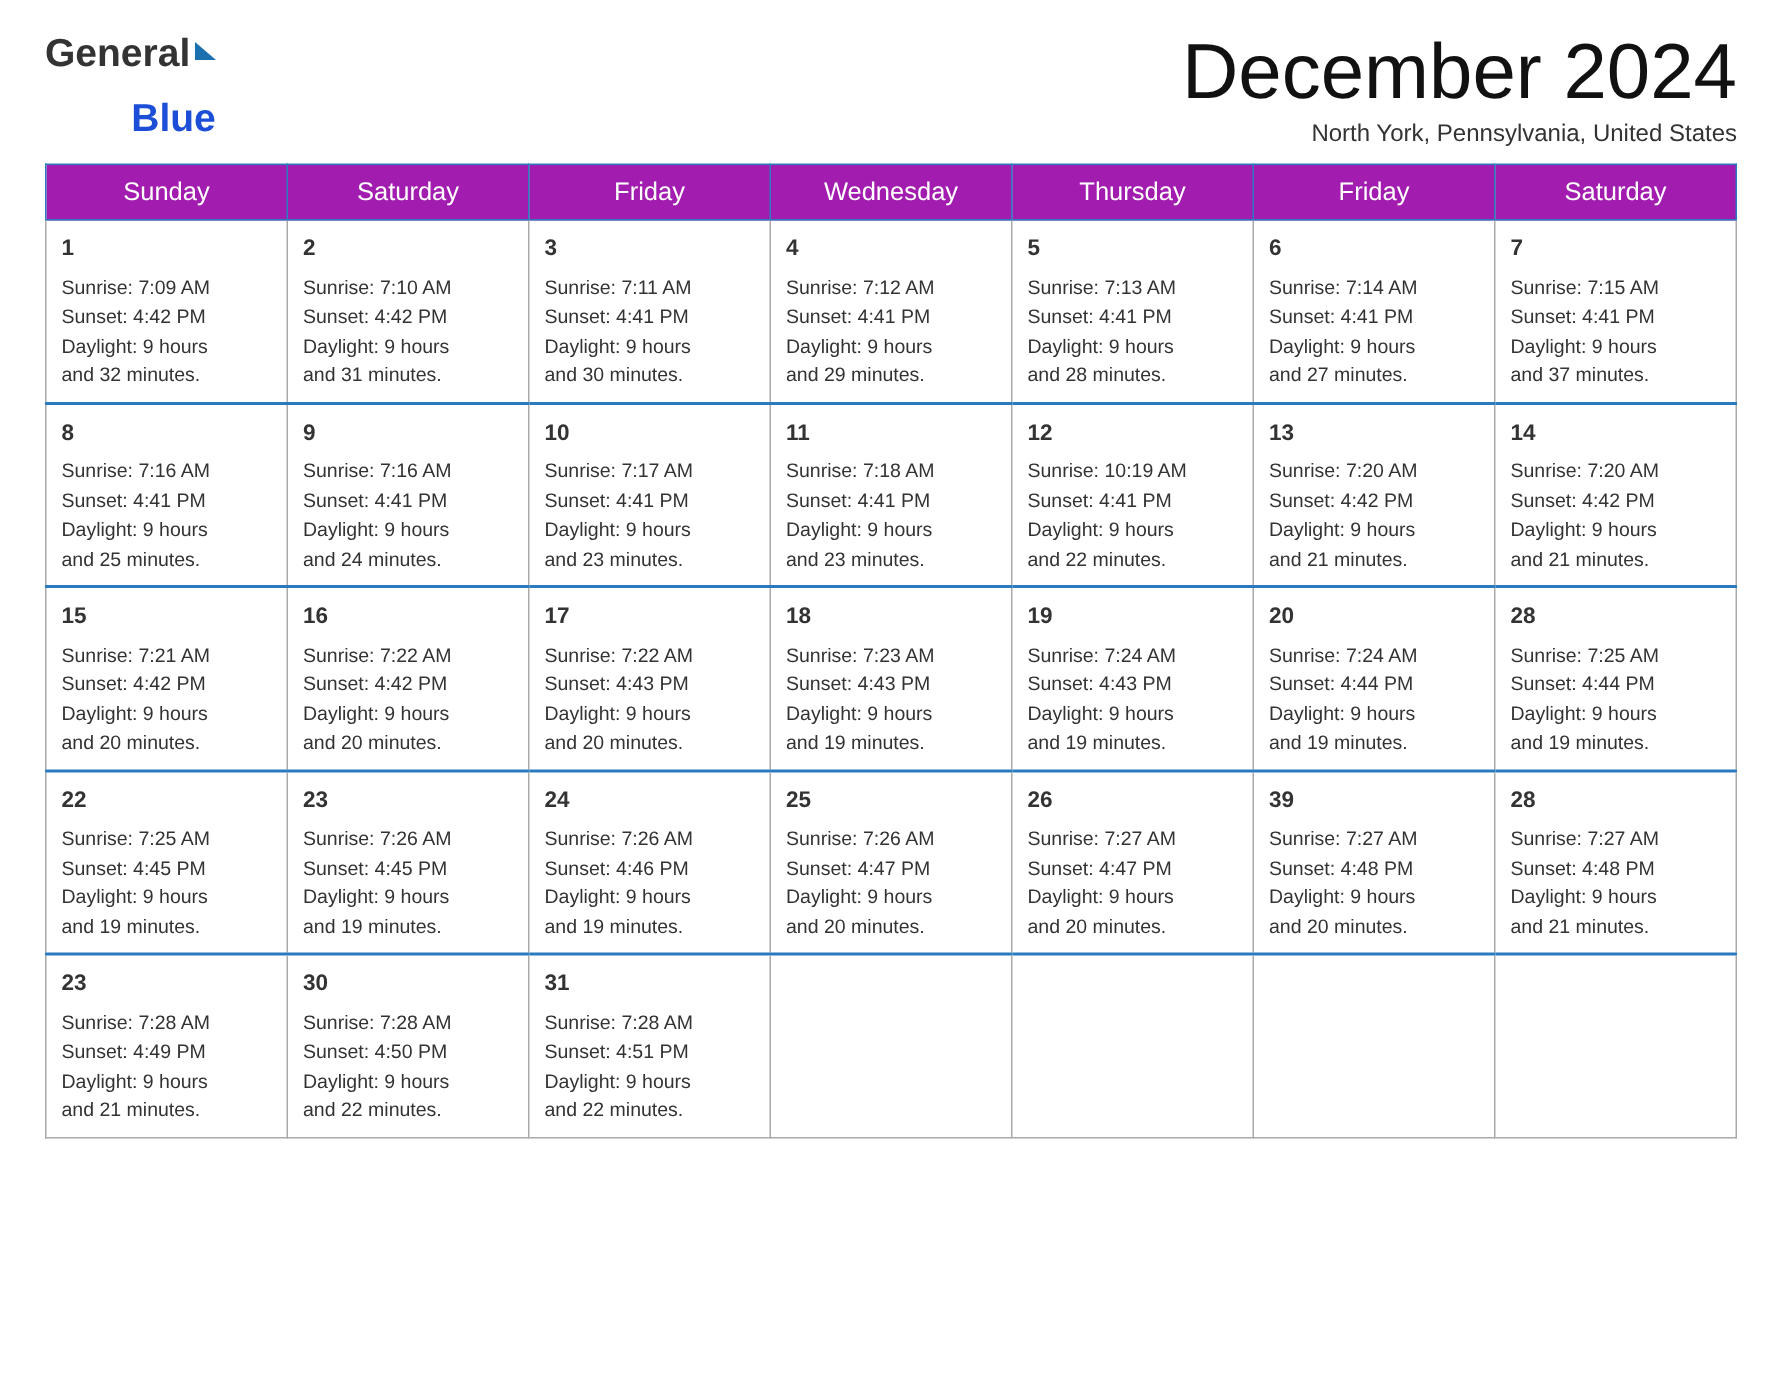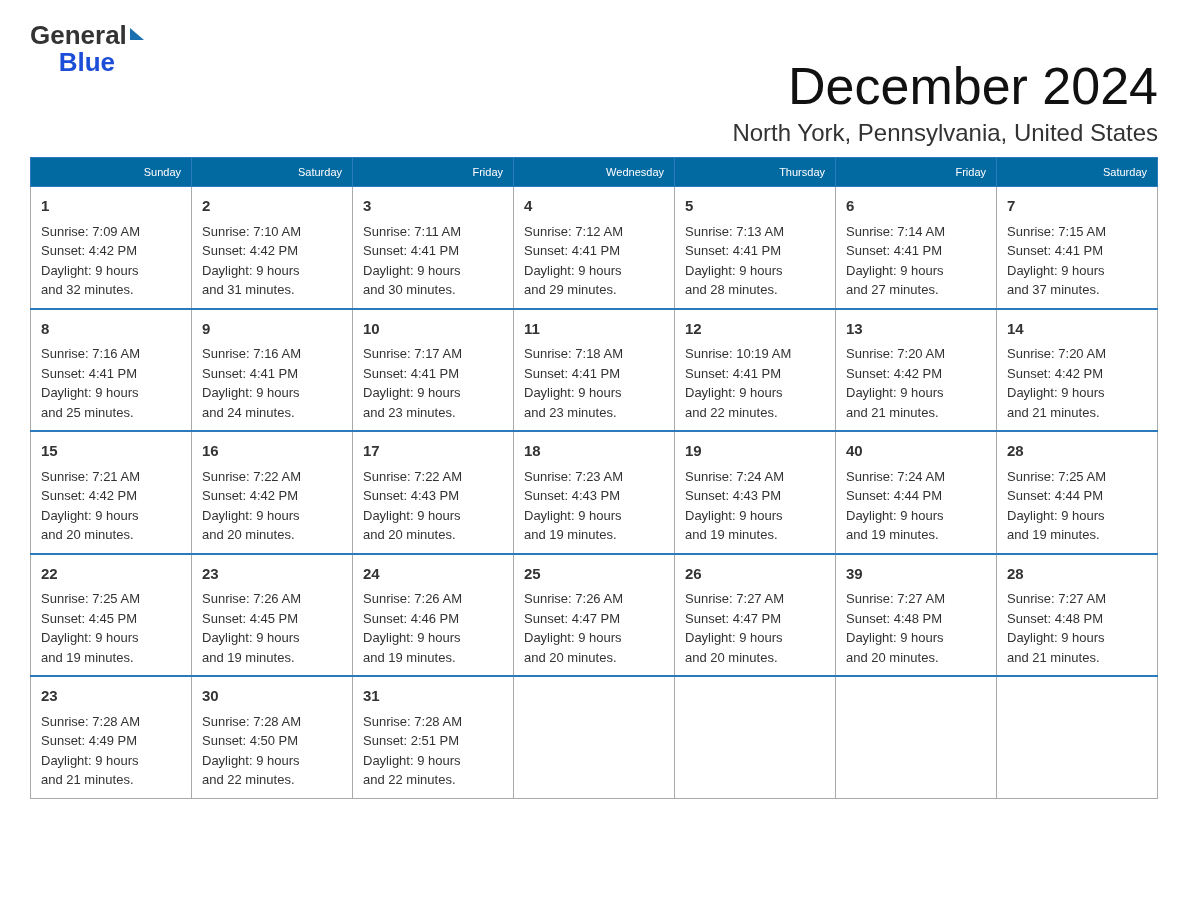--- a/index.html
+++ b/index.html
@@ -12,53 +12,53 @@
     }
     .header {
       display: flex;
       align-items: flex-start;
       justify-content: space-between;
       margin-bottom: 10px;
     }
     .logo {
       display: flex;
       flex-direction: column;
-      align-items: center;
+      align-items: flex-end;
+      gap: 16px;
     }
     .logo-row1 {
       display: flex;
       align-items: center;
     }
     .title-section {
       text-align: right;
-      margin-top: 38px;
     }
     .month-title {
       font-size: 52px;
       font-weight: normal;
       color: #111;
       line-height: 1.1;
     }
     .location-title {
-      font-size: 24px;
+      font-size: 16px;
       color: #333;
       margin-top: 4px;
     }
     table {
       width: 100%;
       border-collapse: collapse;
       margin-top: 10px;
     }
     th {
-      background-color: #0369a1;
+      background-color: #a21caf;
       color: #fff;
-      font-size: 11px;
+      font-size: 17px;
       font-weight: normal;
       padding: 8px 10px;
-      text-align: right;
+      text-align: center;
       border: 1px solid #2a7abd;
     }
     td {
       vertical-align: top;
       padding: 8px 10px;
       border: 1px solid #aaa;
       font-size: 13px;
       color: #333;
       line-height: 1.5;
       width: calc(100% / 7);
@@ -261,21 +261,21 @@
         <span>and 19 minutes.</span>
       </td>
         <td>
         <span class="day-num">19</span>
         <span>Sunrise: 7:24 AM</span><br>
         <span>Sunset: 4:43 PM</span><br>
         <span>Daylight: 9 hours</span><br>
         <span>and 19 minutes.</span>
       </td>
         <td>
-        <span class="day-num">40</span>
+        <span class="day-num">20</span>
         <span>Sunrise: 7:24 AM</span><br>
         <span>Sunset: 4:44 PM</span><br>
         <span>Daylight: 9 hours</span><br>
         <span>and 19 minutes.</span>
       </td>
         <td>
         <span class="day-num">28</span>
         <span>Sunrise: 7:25 AM</span><br>
         <span>Sunset: 4:44 PM</span><br>
         <span>Daylight: 9 hours</span><br>
@@ -344,21 +344,21 @@
         <td>
         <span class="day-num">30</span>
         <span>Sunrise: 7:28 AM</span><br>
         <span>Sunset: 4:50 PM</span><br>
         <span>Daylight: 9 hours</span><br>
         <span>and 22 minutes.</span>
       </td>
         <td>
         <span class="day-num">31</span>
         <span>Sunrise: 7:28 AM</span><br>
-        <span>Sunset: 2:51 PM</span><br>
+        <span>Sunset: 4:51 PM</span><br>
         <span>Daylight: 9 hours</span><br>
         <span>and 22 minutes.</span>
       </td>
         <td class="empty"></td>
         <td class="empty"></td>
         <td class="empty"></td>
         <td class="empty"></td>
       </tr>
     </tbody>
 </table>

